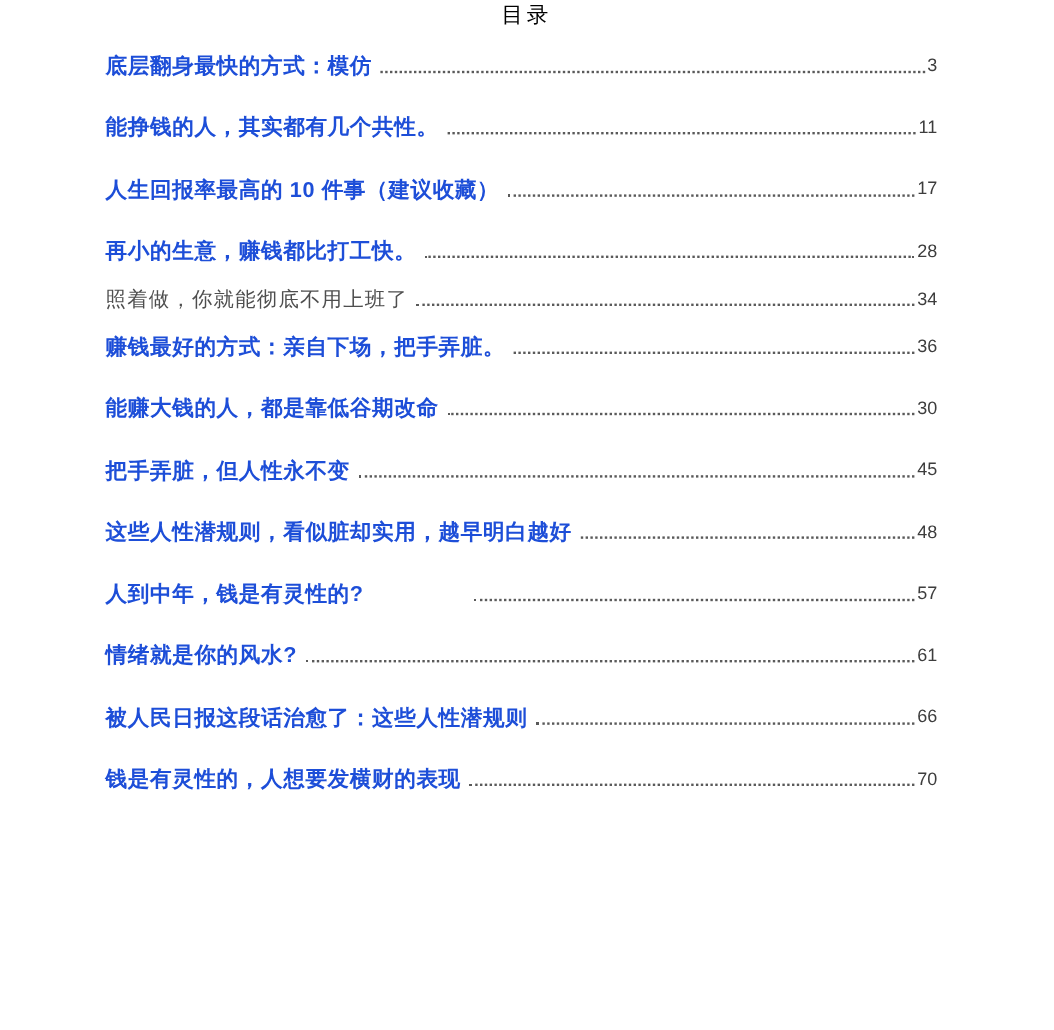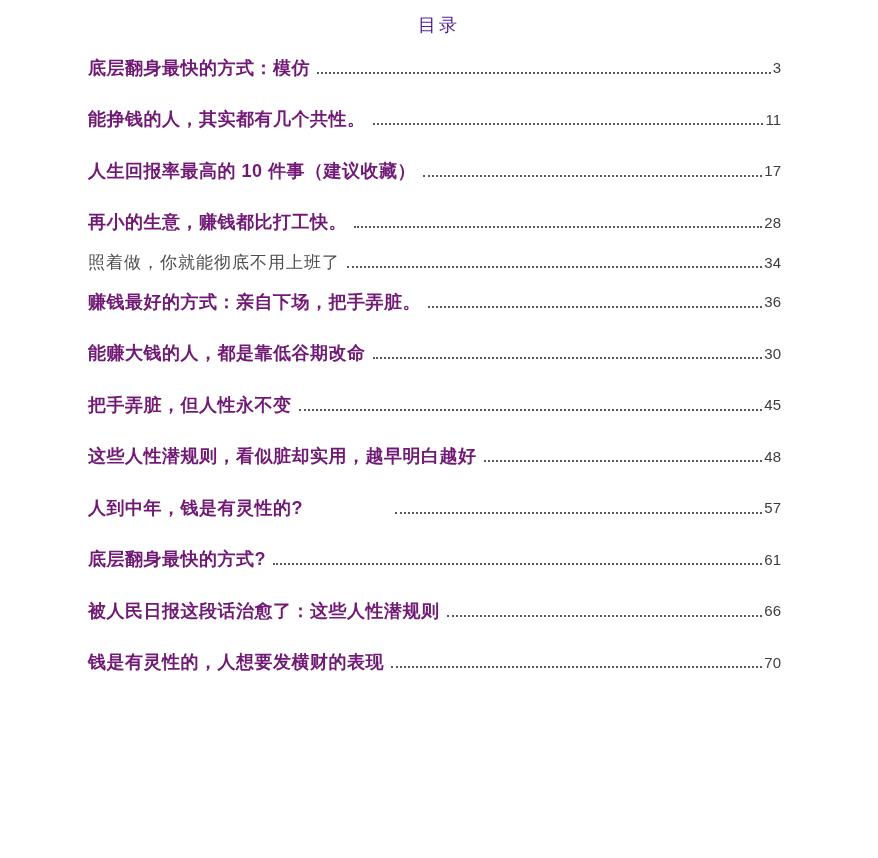--- a/index.html
+++ b/index.html
@@ -5,42 +5,41 @@
   html, body { margin: 0; padding: 0; background: #ffffff; }
   .page {
     position: relative;
     width: 878px;
     height: 858px;
     background: #ffffff;
     font-family: "Liberation Sans", sans-serif;
     overflow: hidden;
   }
   .doc-title {
-    padding-top: 13px;
     height: 29px;
     text-align: center;
     font-family: "Liberation Serif", serif;
     font-size: 18px;
     font-weight: 400;
-    color: #4c1d95;
+    color: #000000;
     letter-spacing: 3px;
   }
   .toc-list {
     margin: 0 97px 0 88px; 
   }
   .toc-row {
     height: 51.5px;
     display: flex;
     align-items: center;
     white-space: nowrap;
   }
   .toc-row .toc-label {
     font-size: 18px;
     font-weight: 700;
-    color: #701a75;
+    color: #1d4ed8;
     letter-spacing: 0.5px;
     flex: 0 0 auto;
   }
   .toc-row .leader {
     flex: 1 1 auto;
     height: 0;
     border-bottom: 2px dotted #5a5a5a;
     margin-left: 7px;
     margin-right: 2px;
     position: relative;
@@ -116,21 +115,21 @@
     <span class="toc-label">这些人性潜规则，看似脏却实用，越早明白越好</span>
     <div class="leader"></div>
     <span class="toc-page">48</span>
   </div>
       <div class="toc-row style-main has-gap">
     <span class="toc-label">人到中年，钱是有灵性的?</span>
     <div class="leader"></div>
     <span class="toc-page">57</span>
   </div>
       <div class="toc-row style-main">
-    <span class="toc-label">底层翻身最快的方式?</span>
+    <span class="toc-label">情绪就是你的风水?</span>
     <div class="leader"></div>
     <span class="toc-page">61</span>
   </div>
       <div class="toc-row style-main">
     <span class="toc-label">被人民日报这段话治愈了：这些人性潜规则</span>
     <div class="leader"></div>
     <span class="toc-page">66</span>
   </div>
       <div class="toc-row style-main">
     <span class="toc-label">钱是有灵性的，人想要发横财的表现</span>

